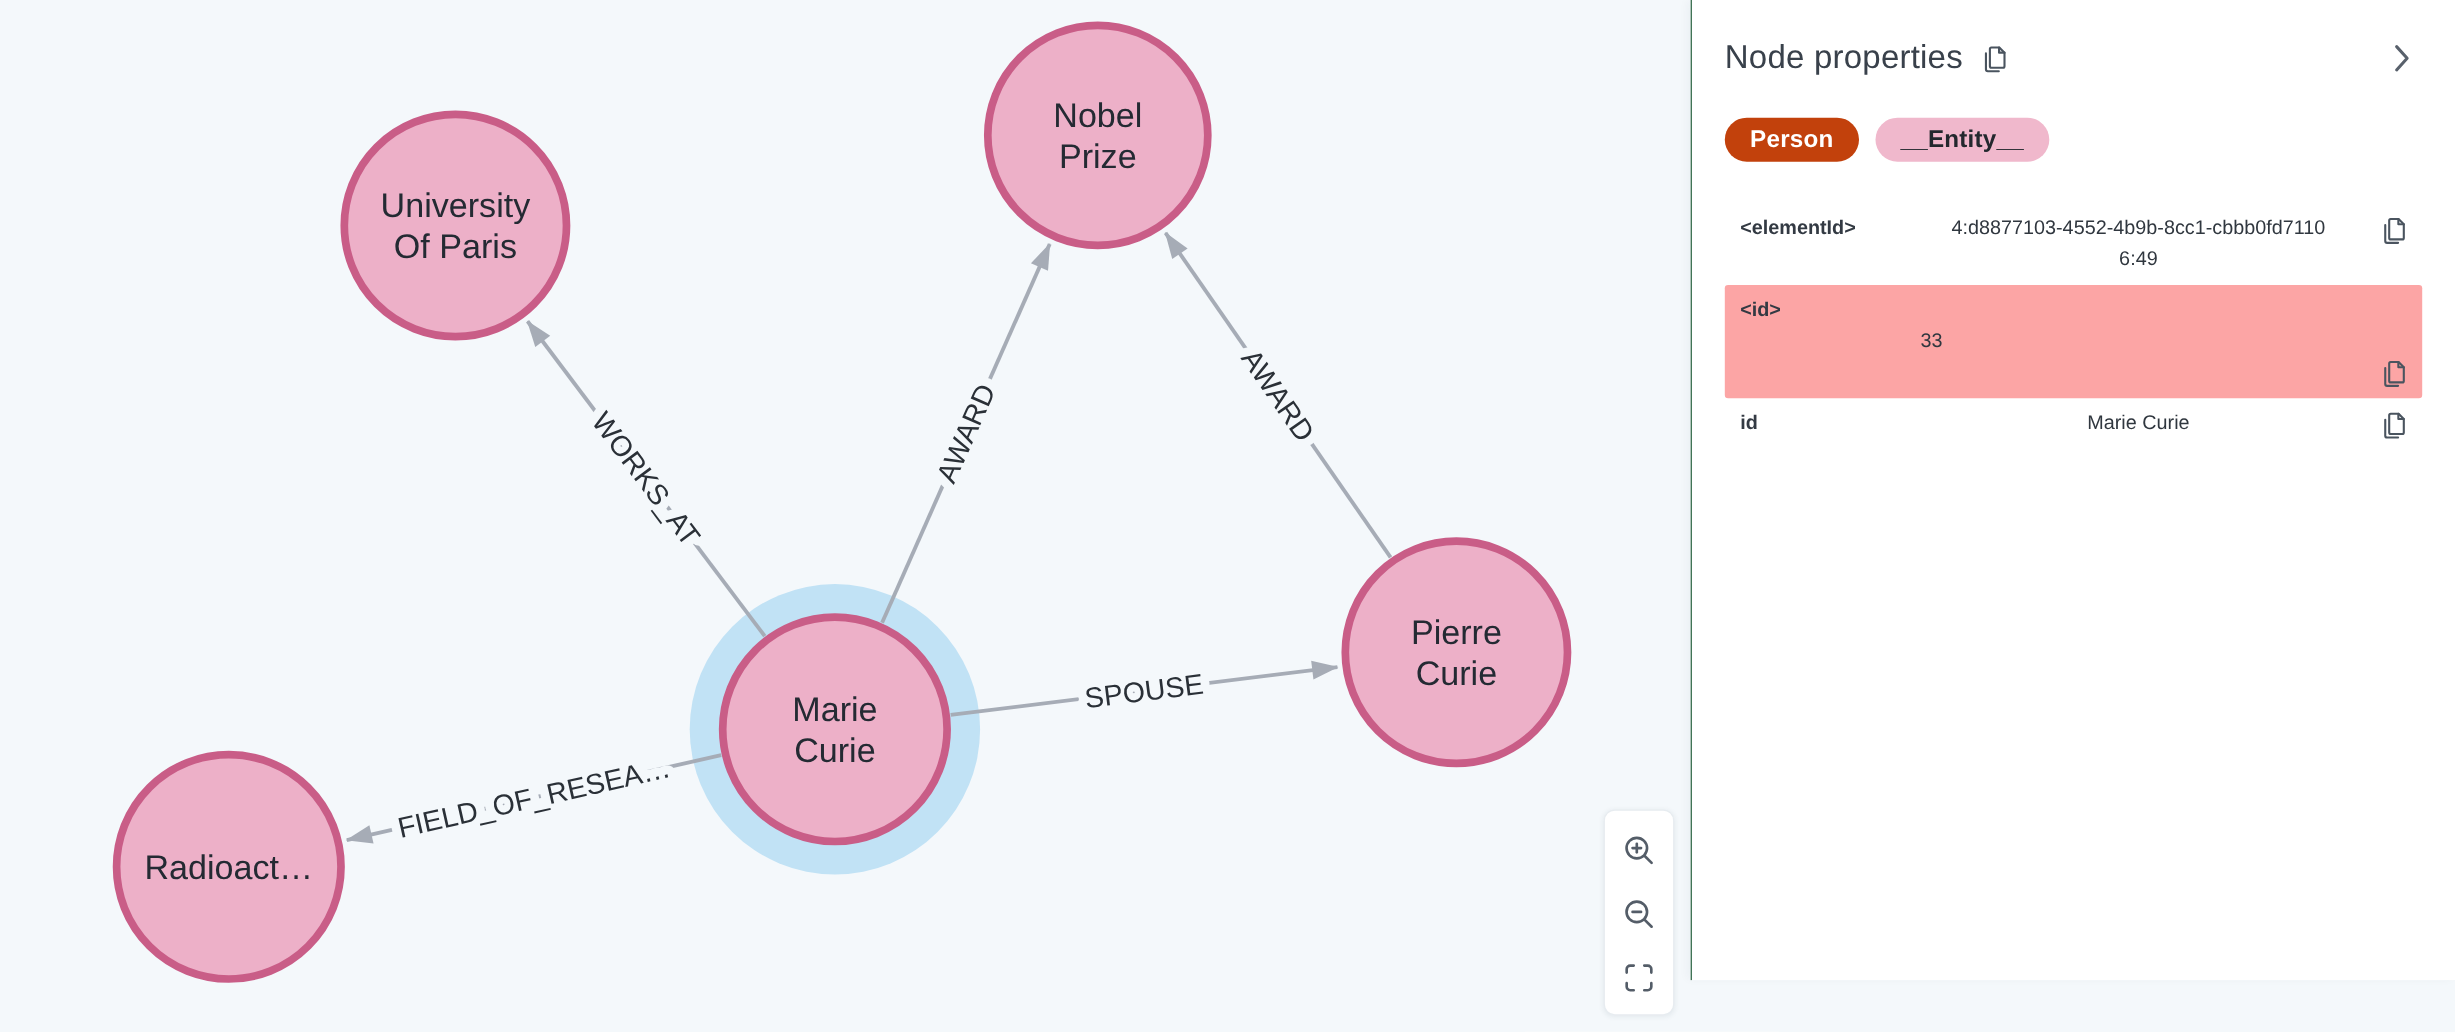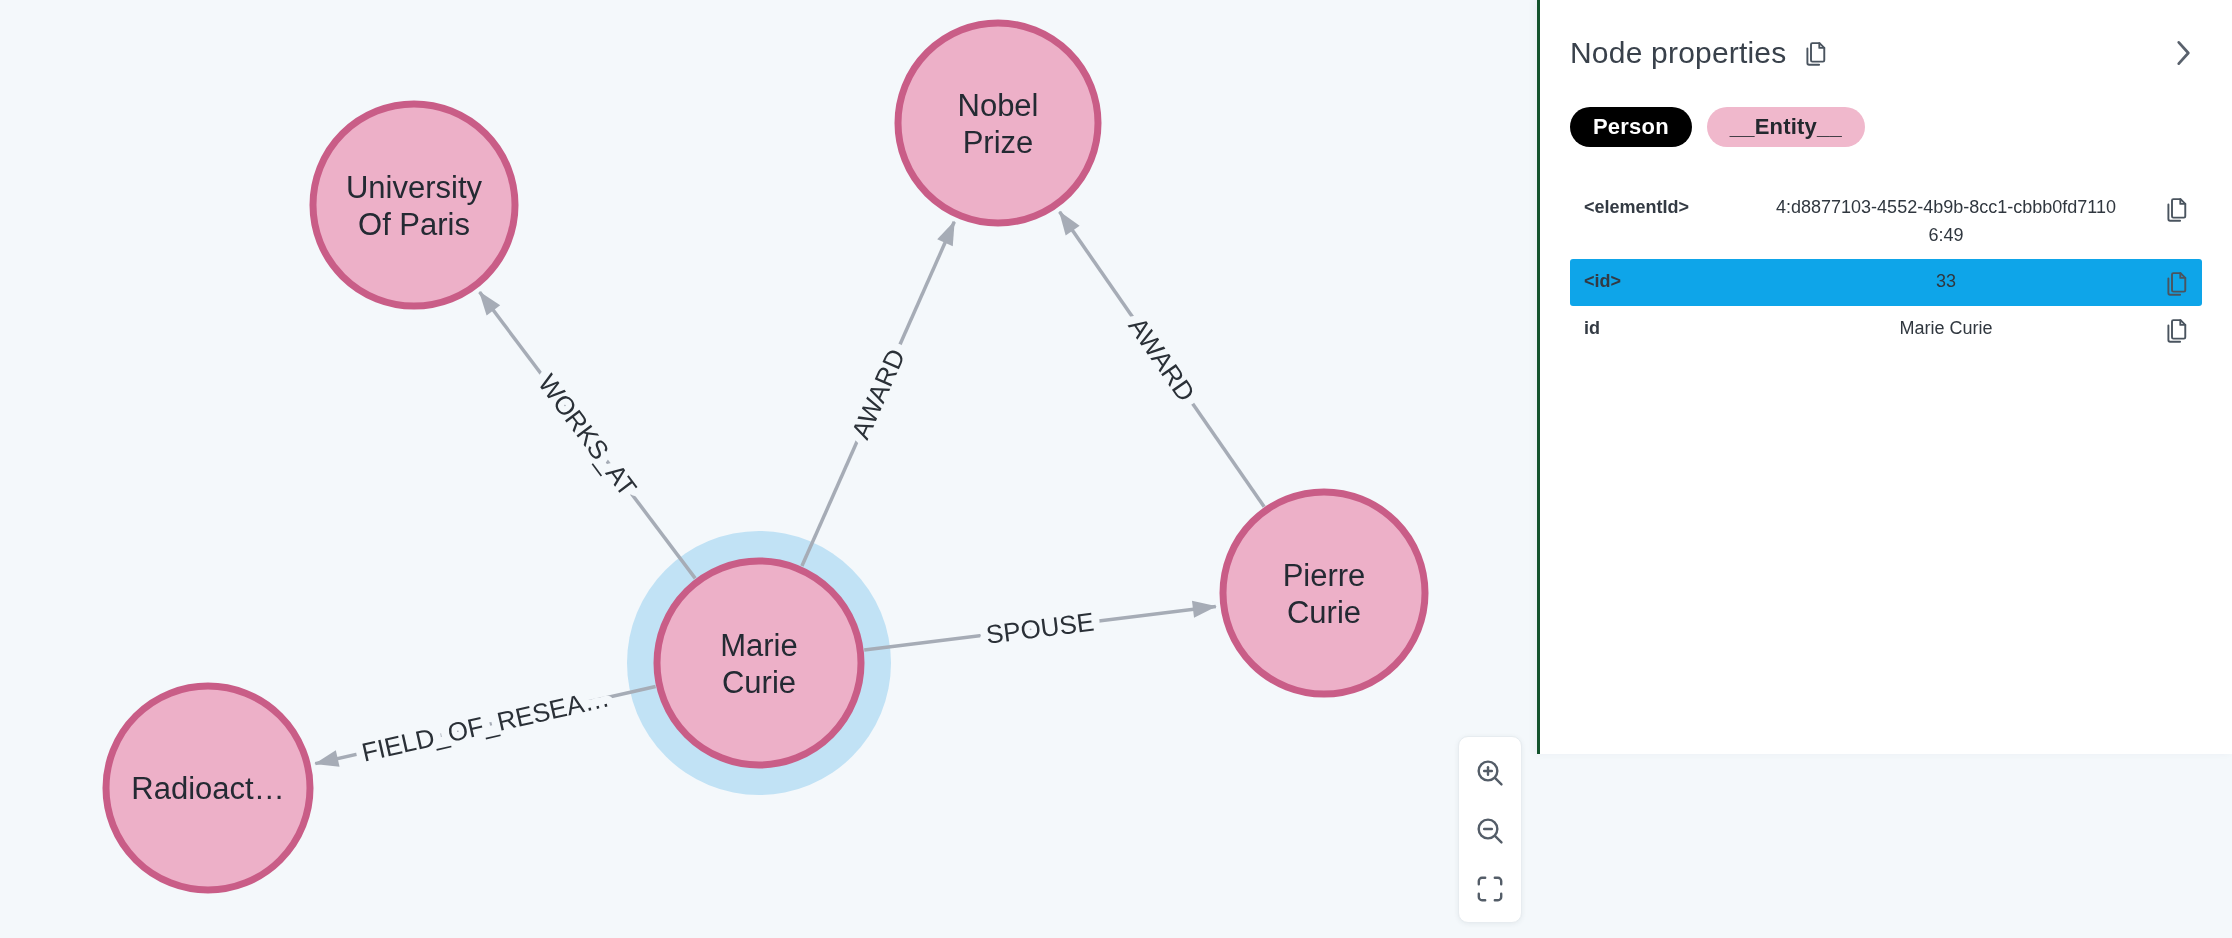--- a/index.html
+++ b/index.html
@@ -28,40 +28,40 @@
     box-sizing:border-box;padding:20px 0;gap:26px;
   }
   .zoom-controls button{
     border:none;background:transparent;padding:0;margin:0;cursor:pointer;
     width:34px;height:34px;display:flex;align-items:center;justify-content:center;
   }
   .zoom-controls svg{width:32px;height:32px;stroke:#545D68;fill:none;stroke-width:1.8;stroke-linecap:round;stroke-linejoin:round;}
 
   
   .side-panel{
-    position:absolute;right:0;top:0;width:695px;height:754px;background:#FFFFFF;
-    border-left:3px solid #14532d;box-shadow:-3px 0 8px rgba(30,50,70,.04);
+    position:absolute;right:0;top:0;width:695px;height:891px;background:#FFFFFF;
+    border-left:1px solid #14532d;box-shadow:-3px 0 8px rgba(30,50,70,.04);
     box-sizing:border-box;padding:36px 30px 30px 30px;
   }
   .panel-header{display:flex;align-items:center;}
   .panel-title{margin:0;font-size:30px;font-weight:500;color:#39414B;letter-spacing:.2px;}
   .title-copy{margin-left:16px;display:inline-flex;cursor:pointer;}
   .copy-svg{width:27px;height:27px;stroke:#4A545F;fill:none;stroke-width:1.7;stroke-linecap:round;stroke-linejoin:round;}
   .panel-collapse{margin-left:auto;display:inline-flex;cursor:pointer;margin-right:2px;}
   .chevron-svg{width:34px;height:34px;stroke:#59616C;fill:none;stroke-width:2.6;stroke-linecap:round;stroke-linejoin:round;}
 
   .badges{margin-top:37px;display:flex;gap:15px;}
   .badge{
     height:40px;border-radius:20px;padding:0 23px;display:inline-flex;
     align-items:center;font-weight:700;font-size:22px;letter-spacing:.2px;cursor:pointer;
   }
 
   .props{margin-top:38px;font-size:18px;color:#2E353D;}
   .prop-row{display:flex;align-items:flex-start;padding:9px 12px 9px 14px;border-radius:3px;}
-  .prop-row.zebra{background:#0ea5e9;}
+  .prop-row.zebra{background:#fca5a5;flex-direction:column;}
   .prop-key{width:188px;flex:none;font-weight:700;color:#333A43;line-height:1.55;}
   .prop-value{width:348px;flex:none;word-break:break-all;line-height:1.55;color:#30373F;text-align:center;}
   .prop-copy{margin-left:auto;display:inline-flex;cursor:pointer;padding-top:2px;}
   .hidden-defs{position:absolute;width:0;height:0;overflow:hidden;}
 </style>
 </head>
 <body>
 
 <svg class="hidden-defs" aria-hidden="true">
   <defs>
@@ -173,21 +173,21 @@
           </svg>
       </span>
       <span class="panel-collapse">
         <svg class="chevron-svg" viewBox="0 0 32 32">
             <use href="#icon-chevron-right"></use>
           </svg>
       </span>
     </div>
 
     <div class="badges">
-      <span class="badge" style="background: #000000; color: rgb(255, 255, 255);">Person</span>
+      <span class="badge" style="background: #c2410c; color: rgb(255, 255, 255);">Person</span>
       <span class="badge" style="background: rgb(240, 184, 204); color: rgb(35, 40, 46);">__Entity__</span>
     </div>
 
     <div class="props">
       <div class="prop-row">
         <div class="prop-key">&lt;elementId&gt;</div>
         <div class="prop-value">4:d8877103-4552-4b9b-8cc1-cbbb0fd71106:49</div>
         <span class="prop-copy">
           <svg class="copy-svg" viewBox="0 0 24 24">
               <use href="#icon-copy"></use>

